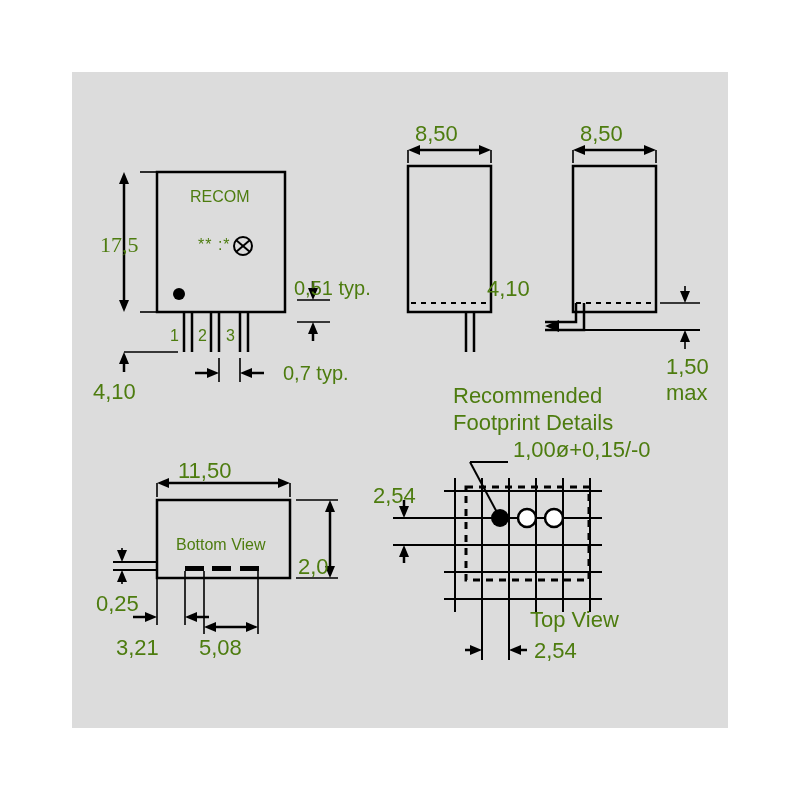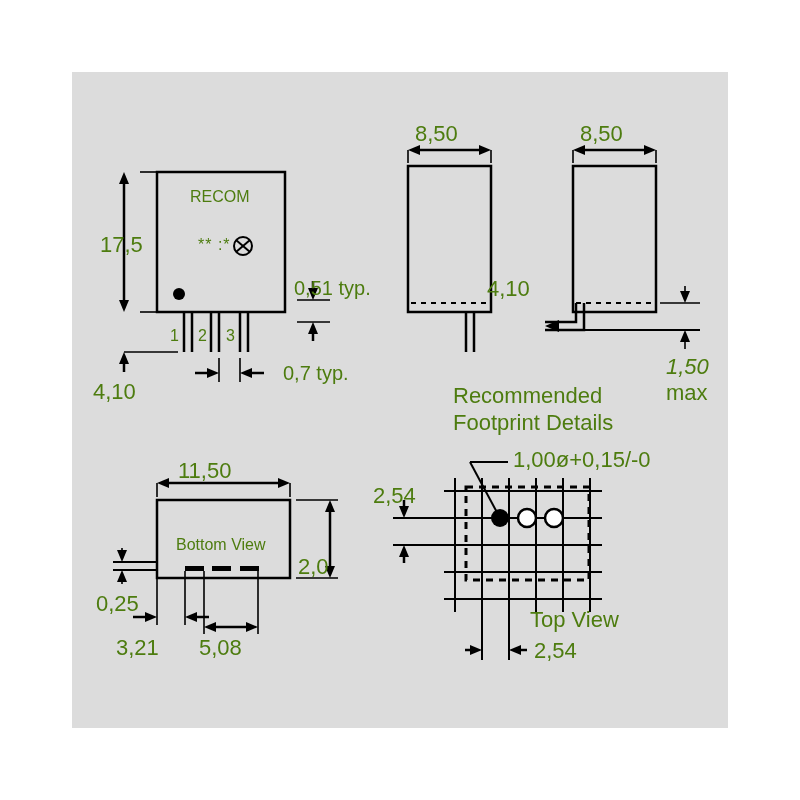--- a/index.html
+++ b/index.html
@@ -233,41 +233,41 @@
         <path d="M482 650 l-12 -5 v10 z" fill="#000000" stroke="none"></path>
         <line x1="527" y1="650" x2="514" y2="650"></line>
         <path d="M509 650 l12 -5 v10 z" fill="#000000" stroke="none"></path>
       </g>
     </g>
   </svg>
 
   <div class="lbl sz18" style="left:190px; top:188px;">RECOM</div>
   <div class="lbl sz16" style="left:198px; top:236px; letter-spacing:1px;">** :*</div>
 
-  <div class="lbl sz22" style="left:100px; top:233px;">17,5</div>
+  <div class="lbl sz22" style="left:100px; top:233px;font-family:Liberation Serif, serif;">17,5</div>
   <div class="lbl sz22" style="left:93px; top:380px;">4,10</div>
   <div class="lbl sz20" style="left:294px; top:278px;">0,51 typ.</div>
   <div class="lbl sz20" style="left:283px; top:363px;">0,7 typ.</div>
 
   <div class="lbl sz18" style="left:170px; top:327px;">1</div>
   <div class="lbl sz18" style="left:198px; top:327px;">2</div>
   <div class="lbl sz18" style="left:226px; top:327px;">3</div>
 
   <div class="lbl sz22" style="left:415px; top:122px;">8,50</div>
   <div class="lbl sz22" style="left:580px; top:122px;">8,50</div>
   <div class="lbl sz22" style="left:487px; top:277px;">4,10</div>
-  <div class="lbl sz22" style="left:666px; top:355px;font-style:italic;">1,50</div>
+  <div class="lbl sz22" style="left:666px; top:355px;">1,50</div>
   <div class="lbl sz22" style="left:666px; top:381px;">max</div>
 
   <div class="lbl sz22" style="left:178px; top:459px;">11,50</div>
   <div class="lbl sz18" style="left:176px; top:536px;">Bottom View</div>
   <div class="lbl sz22" style="left:298px; top:515px;margin-top:40px;">2,0</div>
   <div class="lbl sz22" style="left:96px; top:592px;">0,25</div>
   <div class="lbl sz22" style="left:116px; top:636px;">3,21</div>
   <div class="lbl sz22" style="left:199px; top:636px;">5,08</div>
 
   <div class="lbl sz22" style="left:453px; top:411px;">Footprint Details</div>
   <div class="lbl sz22" style="left:453px; top:384px;">Recommended</div>
-  <div class="lbl sz22" style="left:513px; top:448px;text-align:center;">1,00ø+0,15/-0</div>
+  <div class="lbl sz22" style="left:513px; top:438px;text-align:center;">1,00ø+0,15/-0</div>
   <div class="lbl sz22" style="left:373px; top:484px;">2,54</div>
   <div class="lbl sz22" style="left:534px; top:639px;">2,54</div>
   <div class="lbl sz22" style="left:530px; top:608px;">Top View</div>
 </div>
 
 </body></html>

